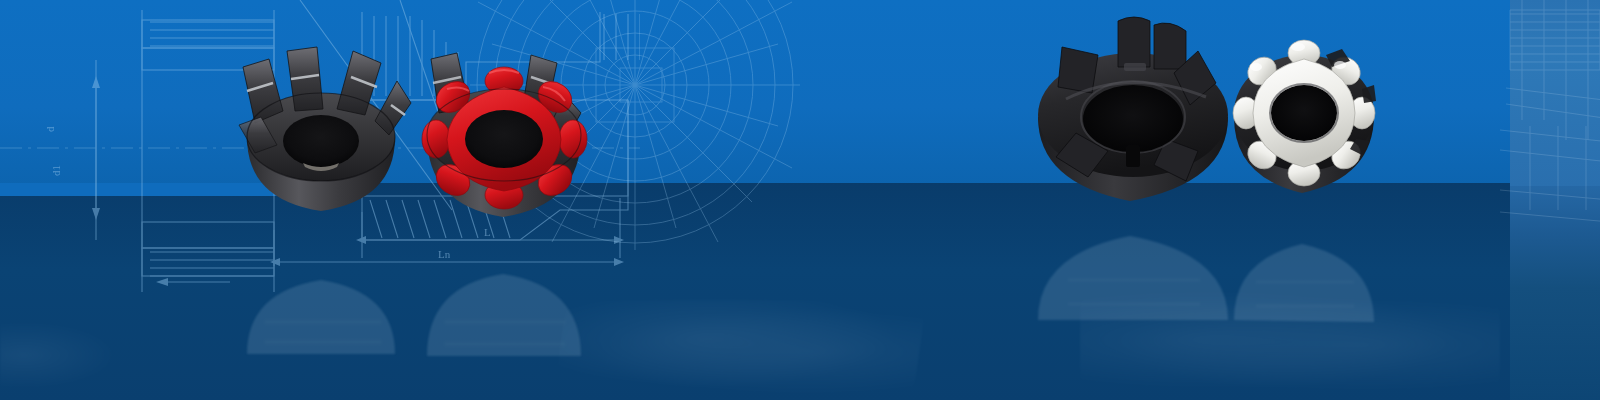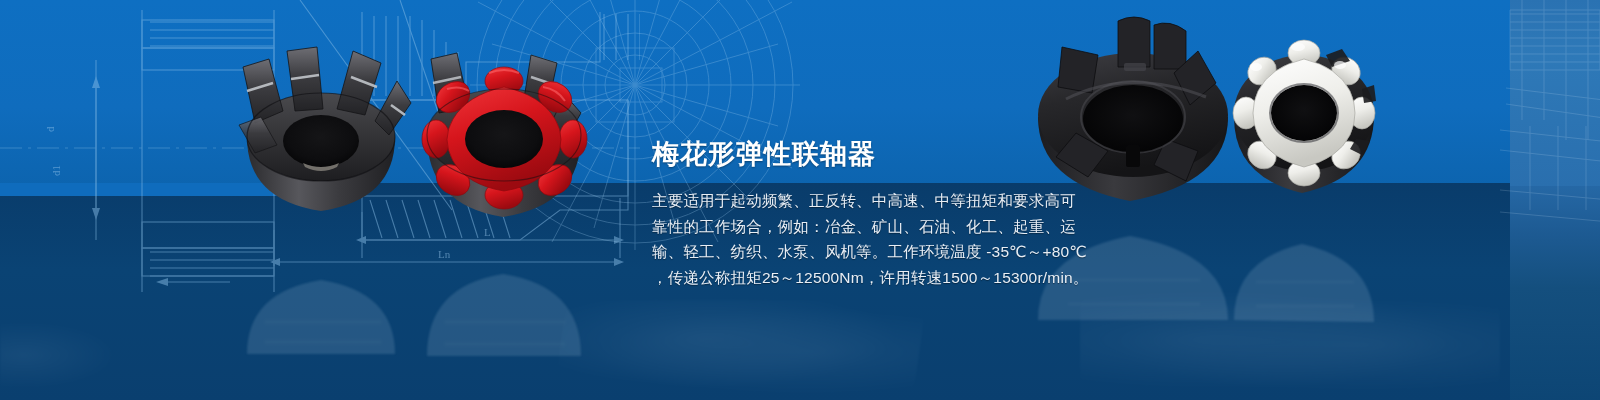--- a/index.html
+++ b/index.html
@@ -400,23 +400,14 @@
 
   <svg class="reflect rf-right" viewBox="0 0 360 120">
     <g>
       <path d="M18 6 Q18 72 110 90 Q208 72 208 6 Z" fill="#b6cfe4"></path>
       <path d="M214 6 Q214 66 282 82 Q354 66 354 4 Z" fill="#b6cfe4"></path>
       <path d="M48 22 L180 22 M48 46 L180 46" stroke="#d8e8f5" stroke-width="3" fill="none"></path>
       <path d="M236 20 L334 20 M236 44 L334 44" stroke="#d8e8f5" stroke-width="3" fill="none"></path>
     </g>
   </svg>
 
-  <div class="text-block">
-    <h1 class="title">梅花形弹性联轴器</h1>
-    <div class="desc">
-      <p>主要适用于起动频繁、正反转、中高速、中等扭矩和要求高可</p>
-      <p>靠性的工作场合，例如：冶金、矿山、石油、化工、起重、运</p>
-      <p>输、轻工、纺织、水泵、风机等。工作环境温度 -35℃～+80℃</p>
-      <p>，传递公称扭矩25～12500Nm，许用转速1500～15300r/min。</p>
-    </div>
-  </div>
 
 </div>
 
 </body></html>

